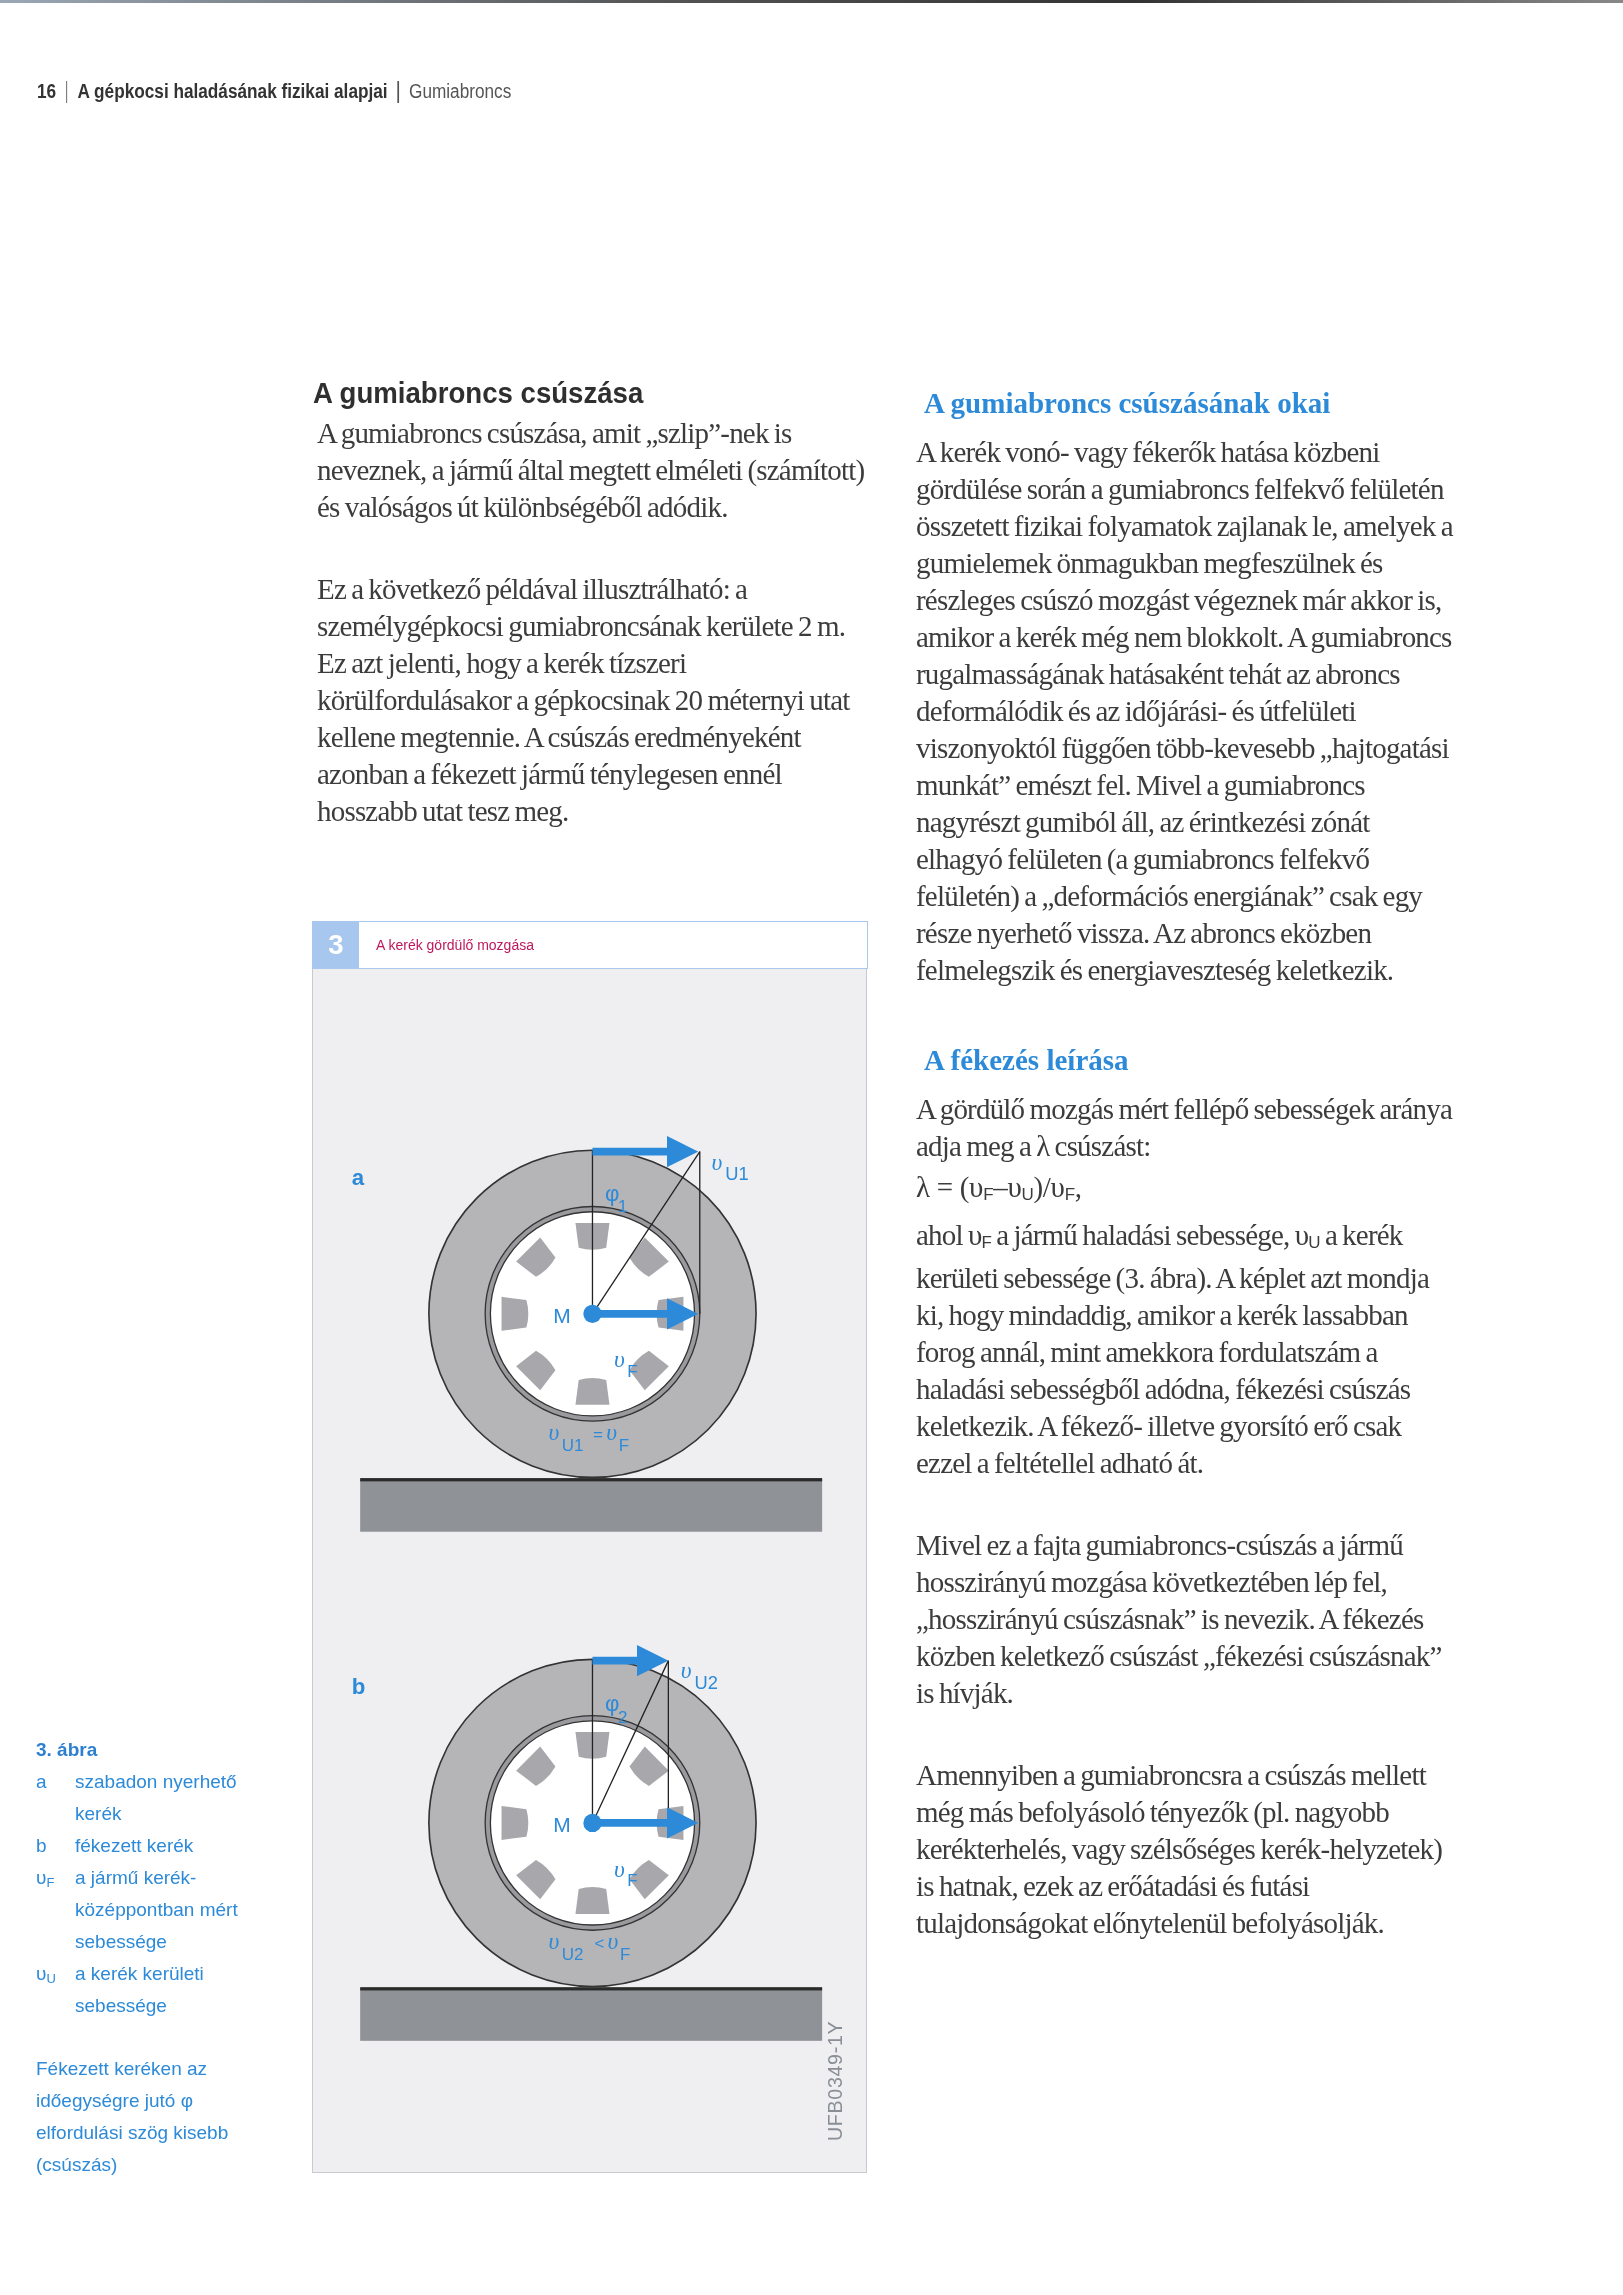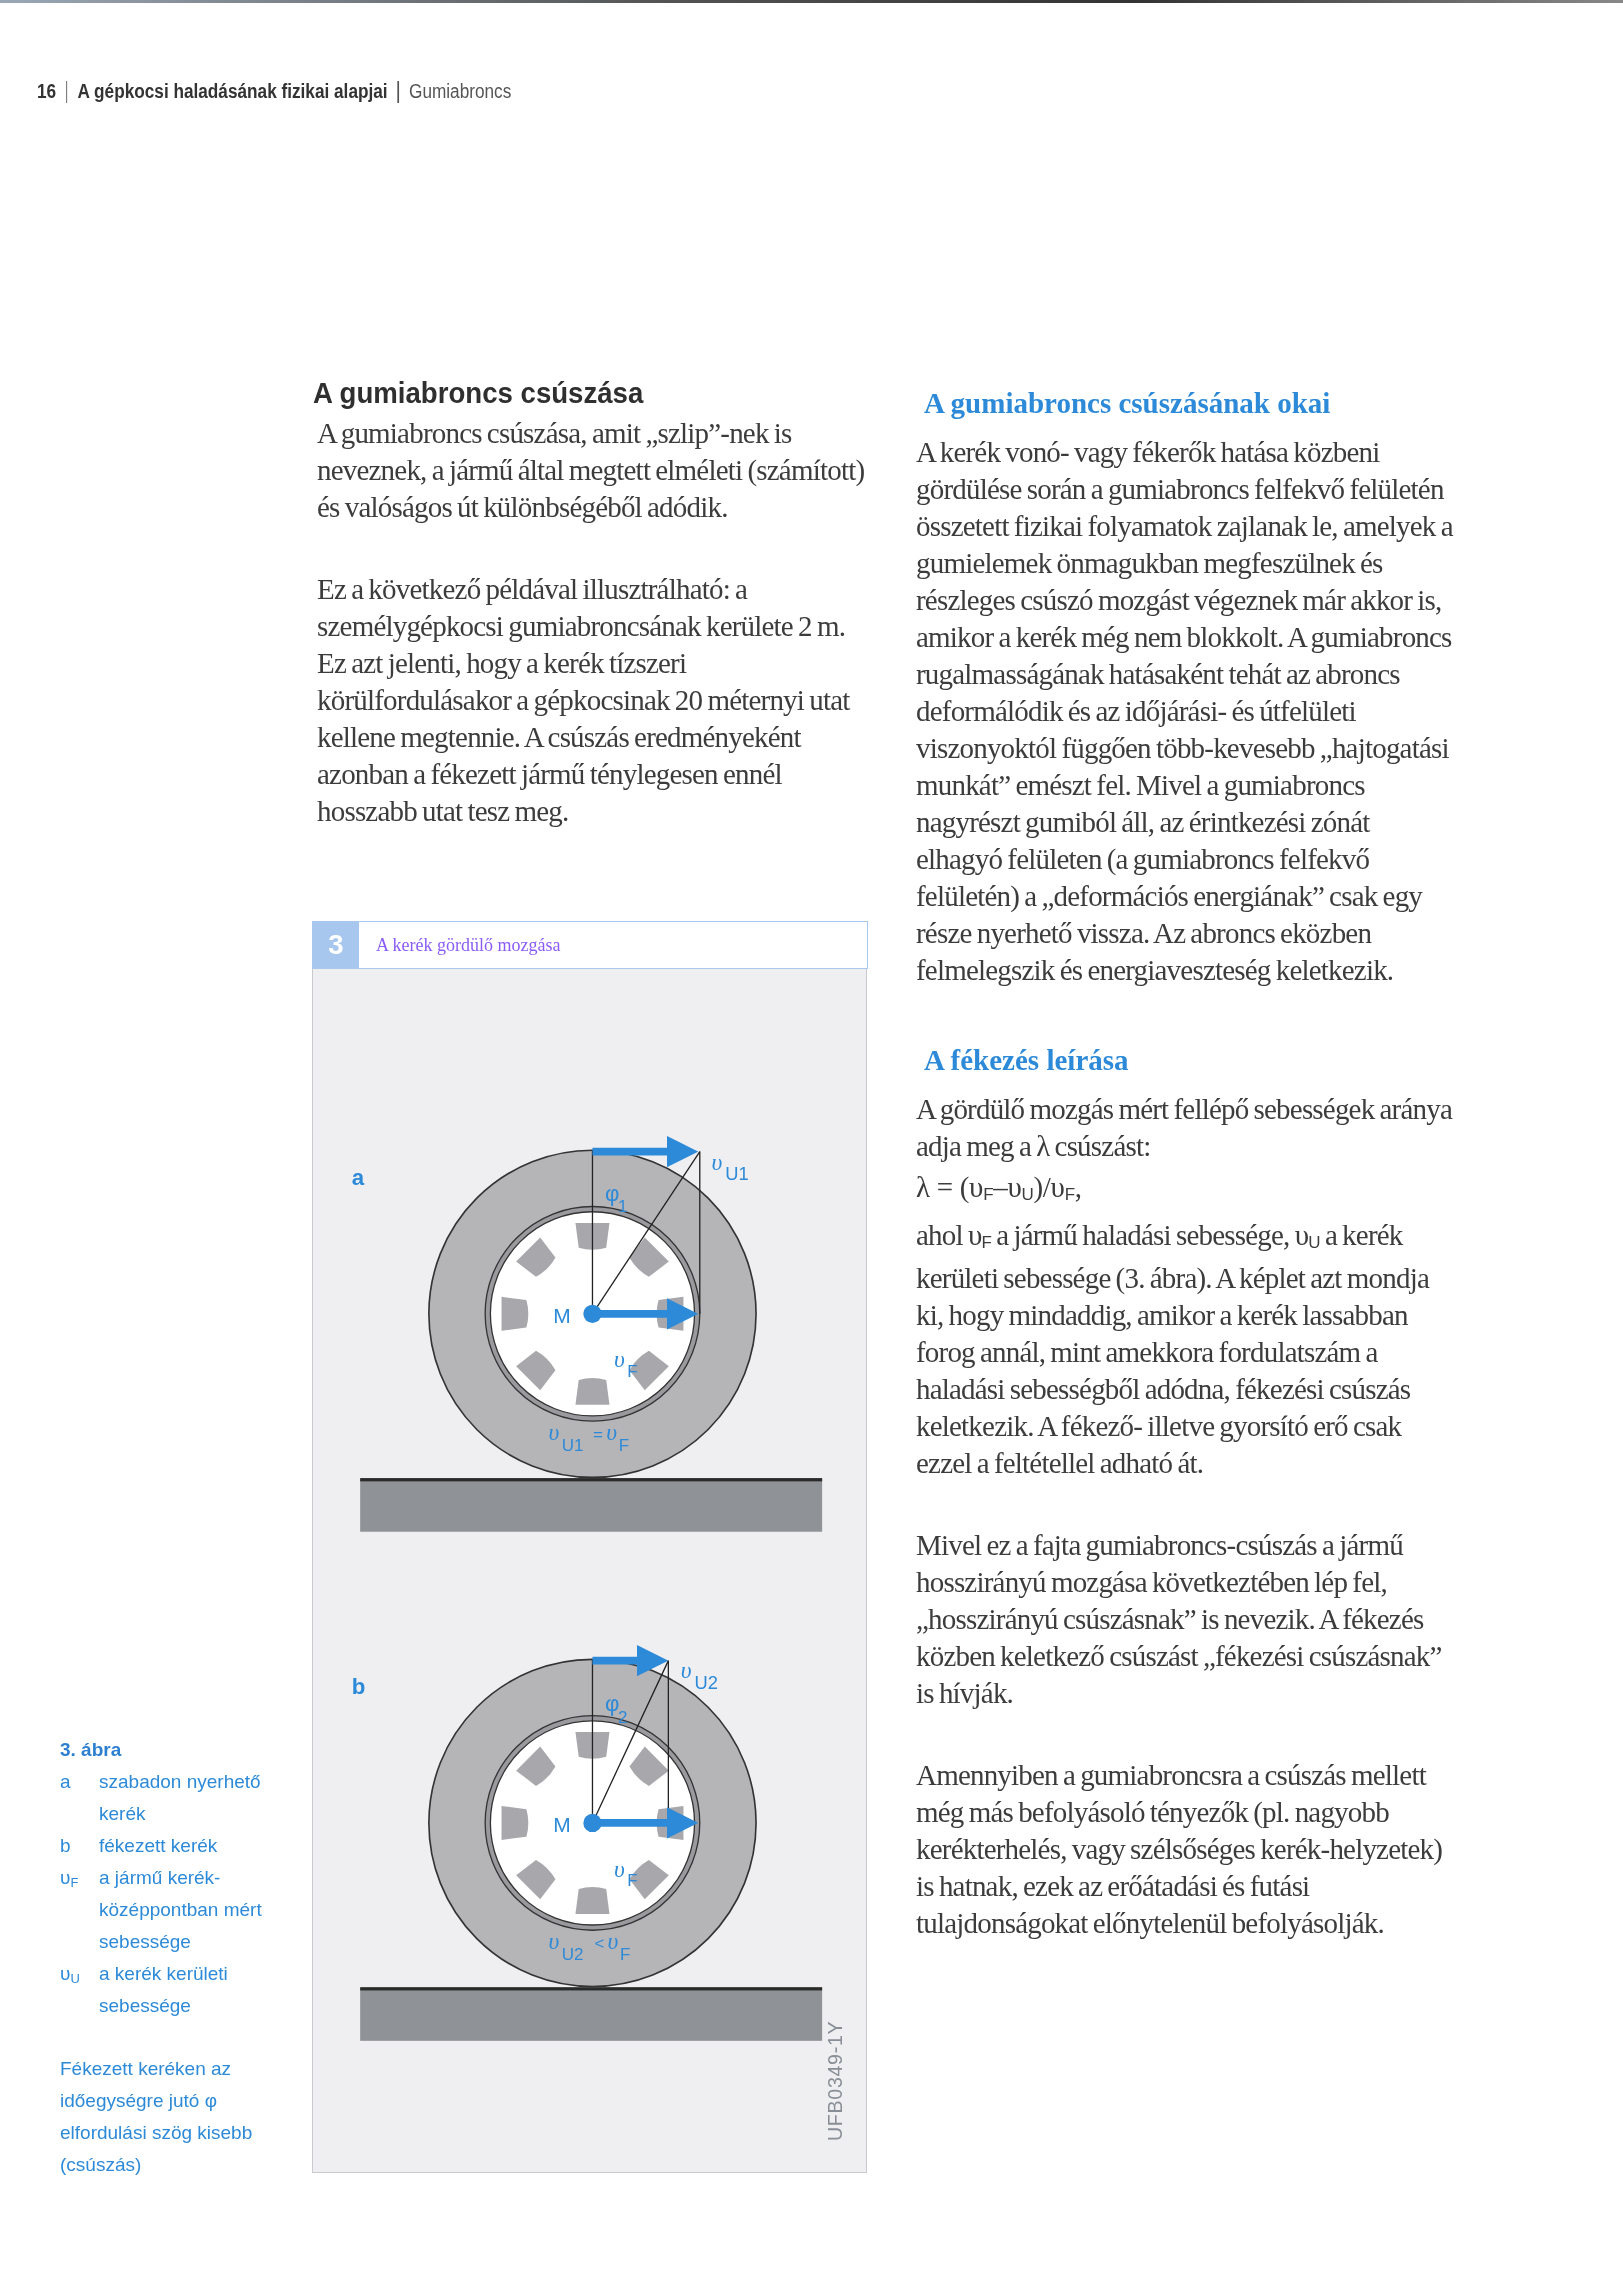--- a/index.html
+++ b/index.html
@@ -31,31 +31,31 @@
   sub.s { font-family: "Liberation Sans", sans-serif; font-size: 17px; vertical-align: -2.6px; }
 
   
   .figure { position: absolute; left: 312px; top: 921px; width: 556px; height: 1253px; }
   .fig-head { position: absolute; left: 0; top: 0; width: 554px; height: 46px;
     border: 1.3px solid #a9c8ee; background: #fff; }
   .fig-num { position: absolute; left: 0; top: 0; width: 46px; height: 46px;
     background: #a7c7ee; color: #fff; font-family: "Liberation Sans", sans-serif;
     font-weight: bold; font-size: 27.5px; display: flex; align-items: center; justify-content: center; }
   .fig-title { position: absolute; left: 63px; top: 0; height: 46px; display: flex; align-items: center;
-    font-family: Liberation Serif, serif; font-size: 18px; color: #8b5cf6; }
+    font-family: Liberation Sans, sans-serif; font-size: 14px; color: #be185d; }
   .fig-body { position: absolute; left: 0; top: 48px; width: 555px; height: 1204px;
     background: #efeff1; border-left: 1.3px solid #c9c9cf; border-right: 1.3px solid #c9c9cf; border-bottom: 1.3px solid #c9c9cf;
     box-sizing: border-box; }
   .fig-svg { position: absolute; left: 0; top: 0; }
   .fig-code { position: absolute; left: 511px; top: 1172px; transform: rotate(-90deg); transform-origin: left top;
     font-family: "Liberation Sans", sans-serif; font-size: 19.6px; color: #8a8f97; letter-spacing: 0.7px; white-space: nowrap; }
 
   
   .caption { position: absolute; left: 36px; top: 1734px; width: 236px;
-    font-family: "Liberation Sans", sans-serif; font-size: 19px; line-height: 32px; color: #2d8ad8; margin-left: 24px; }
+    font-family: "Liberation Sans", sans-serif; font-size: 19px; line-height: 32px; color: #2d8ad8; }
   .caption .cap-title { font-weight: bold; color: #2d7fd0; }
   .caption .row { display: flex; }
   .caption .key { width: 39px; flex: none; }
   .caption .val { flex: 1; }
   .caption .note { margin-top: 31px; }
 </style>
 </head>
 <body>
 
 <div class="topline"></div>

